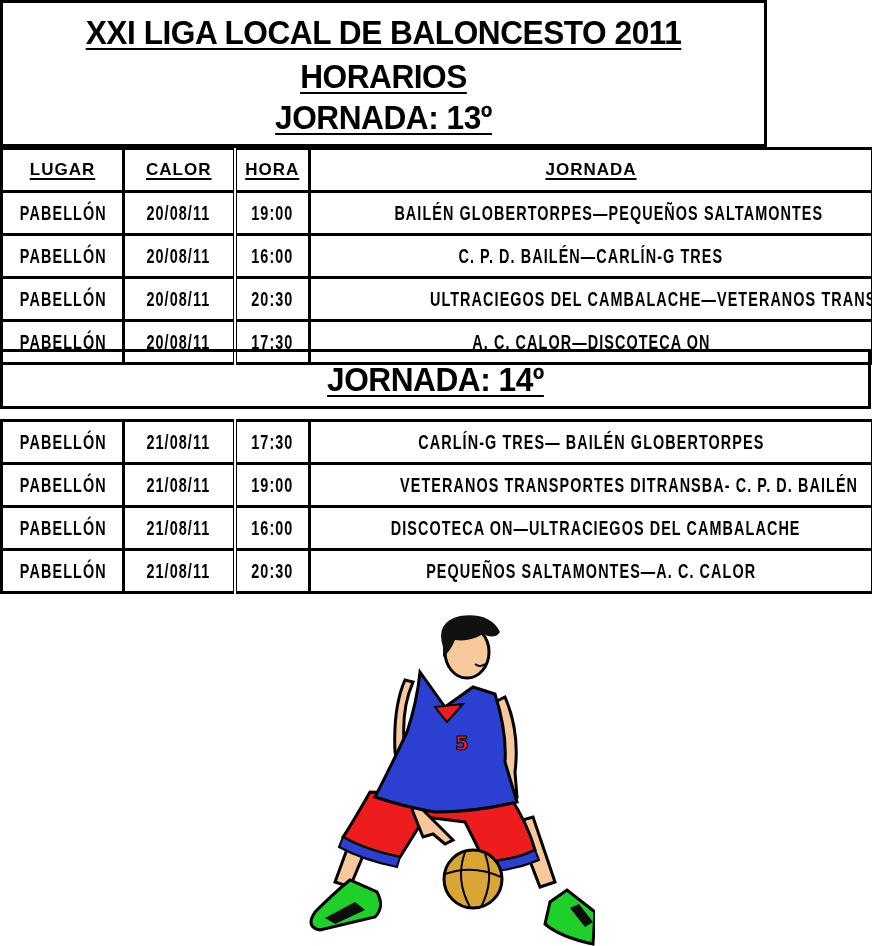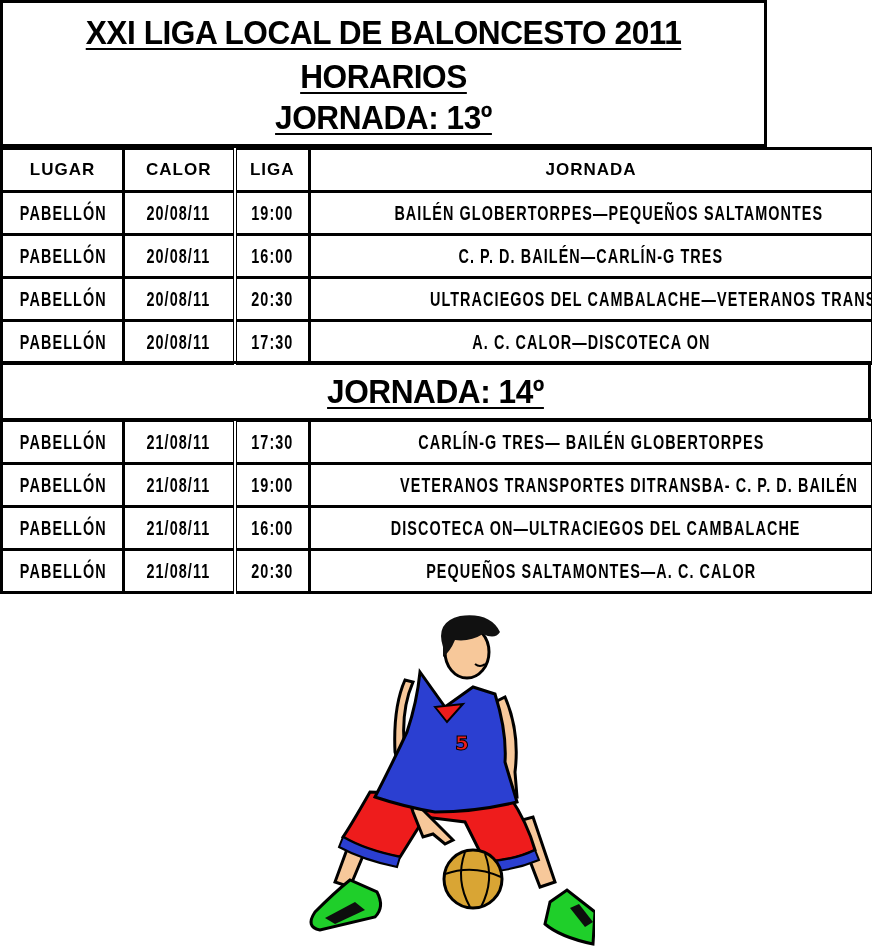--- a/index.html
+++ b/index.html
@@ -40,31 +40,31 @@
     table.sched td .cond {
       display: inline-block; transform: scaleX(0.72); white-space: nowrap;
       font-family: "Liberation Sans Narrow", "Liberation Sans", sans-serif;
       font-size: 20px; letter-spacing: 1.5px;
     }
     table.sched td.head {
       font-family: "Liberation Sans", sans-serif;
       font-weight: bold; font-size: 17px; height: 43px;
     }
     table.sched td.head span {
-      text-decoration-thickness: 2px; text-underline-offset: 3px;
+      text-decoration: underline; text-decoration-thickness: 2px; text-underline-offset: 3px;
     }
     .c-lugar { width: 122px; }
     .c-fecha { width: 111px; }
     .c-hora  { width: 75px; }
     .c-partido { width: 563px; }
     td.gap-left { border-left: 4px double #000 !important; }
 
     #t1 { top: 147px; }
     .jornada2-block {
-      position: absolute; left: 0; top: 361px; width: 871px; height: 60px;
+      position: absolute; left: 0; top: 349px; width: 871px; height: 60px;
       border: 3px solid #000; text-align: center;
     }
     .jornada2-block .title-line { position: absolute; left: 0; right: 0; top: 6px; }
     #t2 { top: 419px; }
 
     .illustration { position: absolute; left: 295px; top: 612px; width: 300px; height: 334px; }
   </style>
 </head>
 <body>
 
@@ -80,21 +80,21 @@
     <colgroup>
       <col class="c-lugar">
         <col class="c-fecha">
         <col class="c-hora">
         <col class="c-partido">
     </colgroup>
     <tbody>
         <tr>
       <td class="head"><span>LUGAR</span></td>
       <td class="head"><span>CALOR</span></td>
-      <td class="head gap-left"><span>LIGA</span></td>
+      <td class="head gap-left"><span>HORA</span></td>
       <td class="head"><span>JORNADA</span></td>
     </tr>
     <tr>
       <td><span class="cond">PABELLÓN</span></td>
       <td><span class="cond">20/08/11</span></td>
       <td class="gap-left"><span class="cond">19:00</span></td>
       <td><span class="cond">BAILÉN GLOBERTORPES—PEQUEÑOS SALTAMONTES</span></td>
     </tr>
     <tr>
       <td><span class="cond">PABELLÓN</span></td>

